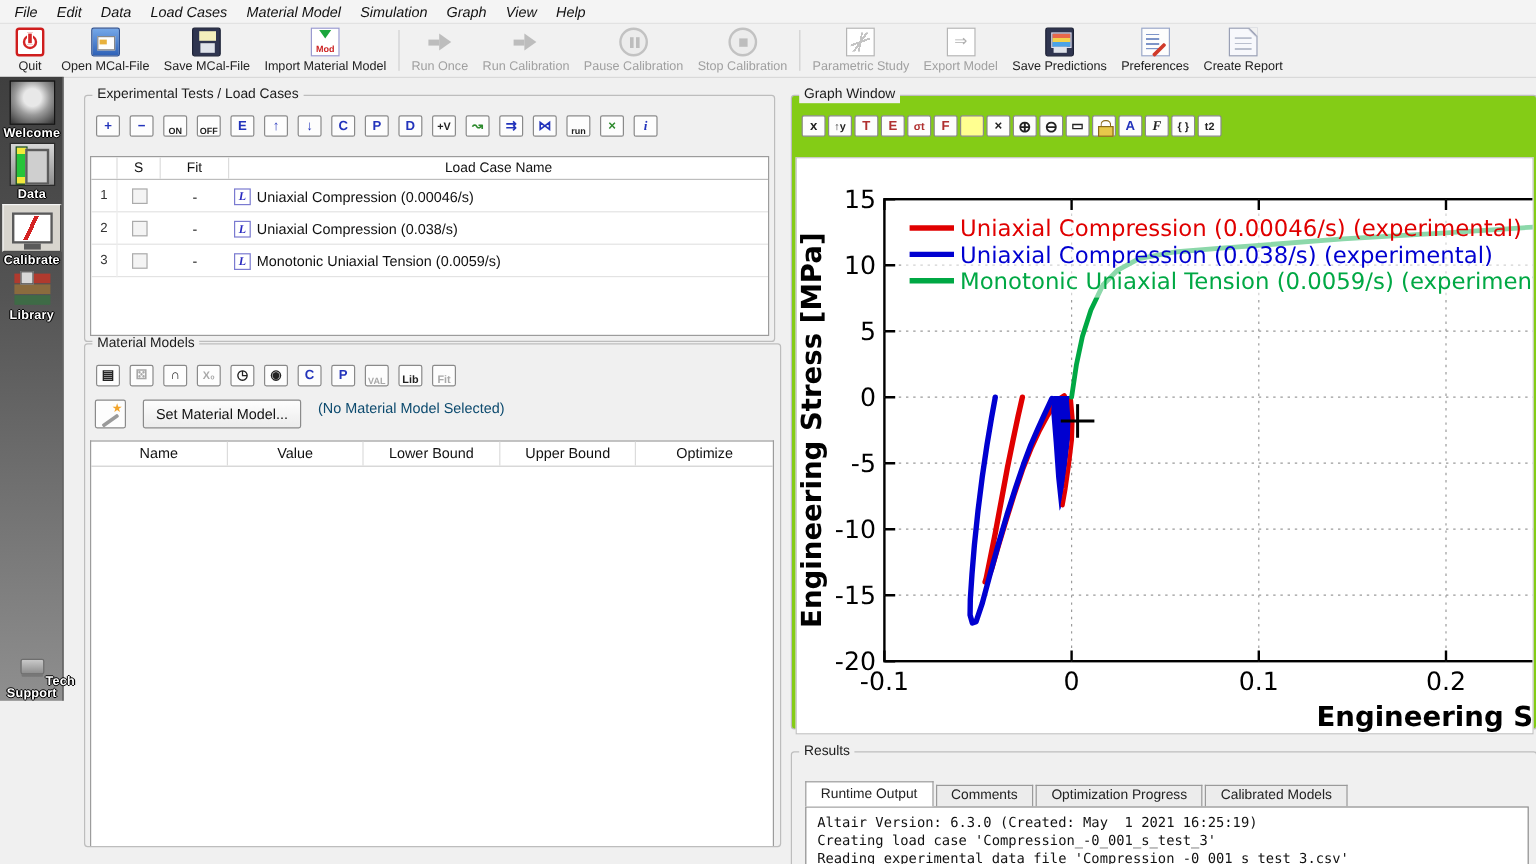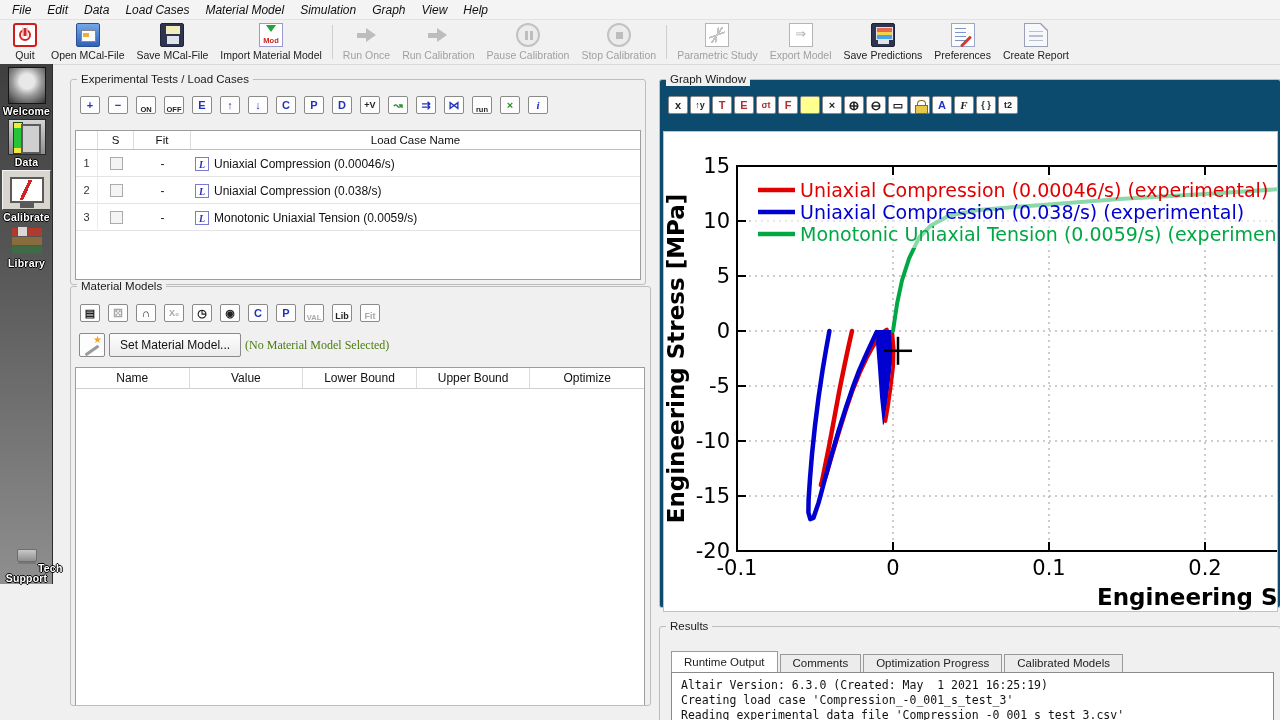--- a/index.html
+++ b/index.html
@@ -100,28 +100,28 @@
   .cbox { width:13px; height:13px; background:#f4f4f4; border:1px solid #ababab; }
   .lc-fit { text-align:center; font-size:12px; color:#222; }
   .lc-name { display:flex; align-items:center; gap:5px; padding-left:4px; font-size:12px; color:#111; }
   .licon { width:14px; height:14px; border:1px solid #7a7ad0; background:#fff; color:#2a2ac0; font-size:10px; font-weight:bold; text-align:center; line-height:13px; font-family:"Liberation Serif",serif; font-style:italic; }
 
   
   .wandbtn { width:26px; height:24px; background:#fdfdfd; border:1px solid #8a8a8a; border-radius:2px; position:relative; }
   .wandbtn::before { content:""; position:absolute; left:4px; bottom:4px; width:16px; height:3px; background:#9a9a9a; transform:rotate(-35deg); border-radius:1px; }
   .wandbtn::after { content:"\2605"; position:absolute; right:2px; top:0px; color:#f2a42a; font-size:10px; }
   .pushbtn { height:24px; background:linear-gradient(#fdfdfd,#ececec); border:1px solid #8a8a8a; border-radius:2px; font-size:12px; color:#111; padding:0 10px; line-height:22px; }
-  #mm-status { font-size:12px; color:#4d7c0f;font-family:Liberation Serif, serif; }
+  #mm-status { font-size:12px; color:#0c4a6e; }
   #mm-table { position:absolute; left:4px; top:80px; right:5px; bottom:0; background:#fff; border:1px solid #9c9c9c; border-bottom:none; }
   .mm-head { display:grid; grid-template-columns:repeat(5,1fr); height:21px; border-bottom:1px solid #cfcfcf; }
   .mm-head > div { font-size:12px; text-align:center; line-height:20px; border-right:1px solid #dcdcdc; color:#111; }
   .mm-head > div:last-child { border-right:none; }
 
   
-  #graph-box { background:#0c4a6e; }
+  #graph-box { background:#84cc16; }
   #chart-wrap { position:absolute; left:3px; top:51px; width:615px; height:481px; background:#fff; border:1px solid #c2c2c2; }
   #chart-svg { display:block; }
 
   
   .tabs { position:absolute; left:11px; top:24px; display:flex; align-items:flex-end; height:21px; }
   .tab { background:#ececec; border:1px solid #9a9a9a; border-bottom:none; padding:2px 12px 3px; font-size:11.5px; color:#222; margin-right:2px; height:18px; }
   .tab.active { background:#fff; height:21px; padding-top:4px; position:relative; z-index:2; }
   #console { position:absolute; left:11px; top:45px; width:603px; height:58px; background:#fff; border:1px solid #8a8a8a; overflow:hidden; padding:5px 9px; }
   #console div { font-family:"DejaVu Sans Mono","Liberation Mono",monospace; font-size:11.5px; line-height:15px; color:#111; white-space:pre; }
 </style>
@@ -351,21 +351,21 @@
     <div class="sb tiny gray">
         <span>VAL</span>
       </div>
     <div class="sb tiny dark" style="font-size:9px;">
         <span>Lib</span>
       </div>
     <div class="sb tiny gray" style="font-size:9px;">
         <span>Fit</span>
       </div>
   </div>
-  <div style="position:absolute; left:8px; top:46px; display:flex; align-items:center; gap:4px;">
+  <div style="position:absolute; left:8px; top:46px; display:flex; gap:14px;">
     <div class="wandbtn"></div>
     <button class="pushbtn">Set Material Model...</button>
     <span id="mm-status">(No Material Model Selected)</span>
   </div>
   <div id="mm-table">
     <div class="mm-head">
       <div>Name</div>
       <div>Value</div>
       <div>Lower Bound</div>
       <div>Upper Bound</div>

